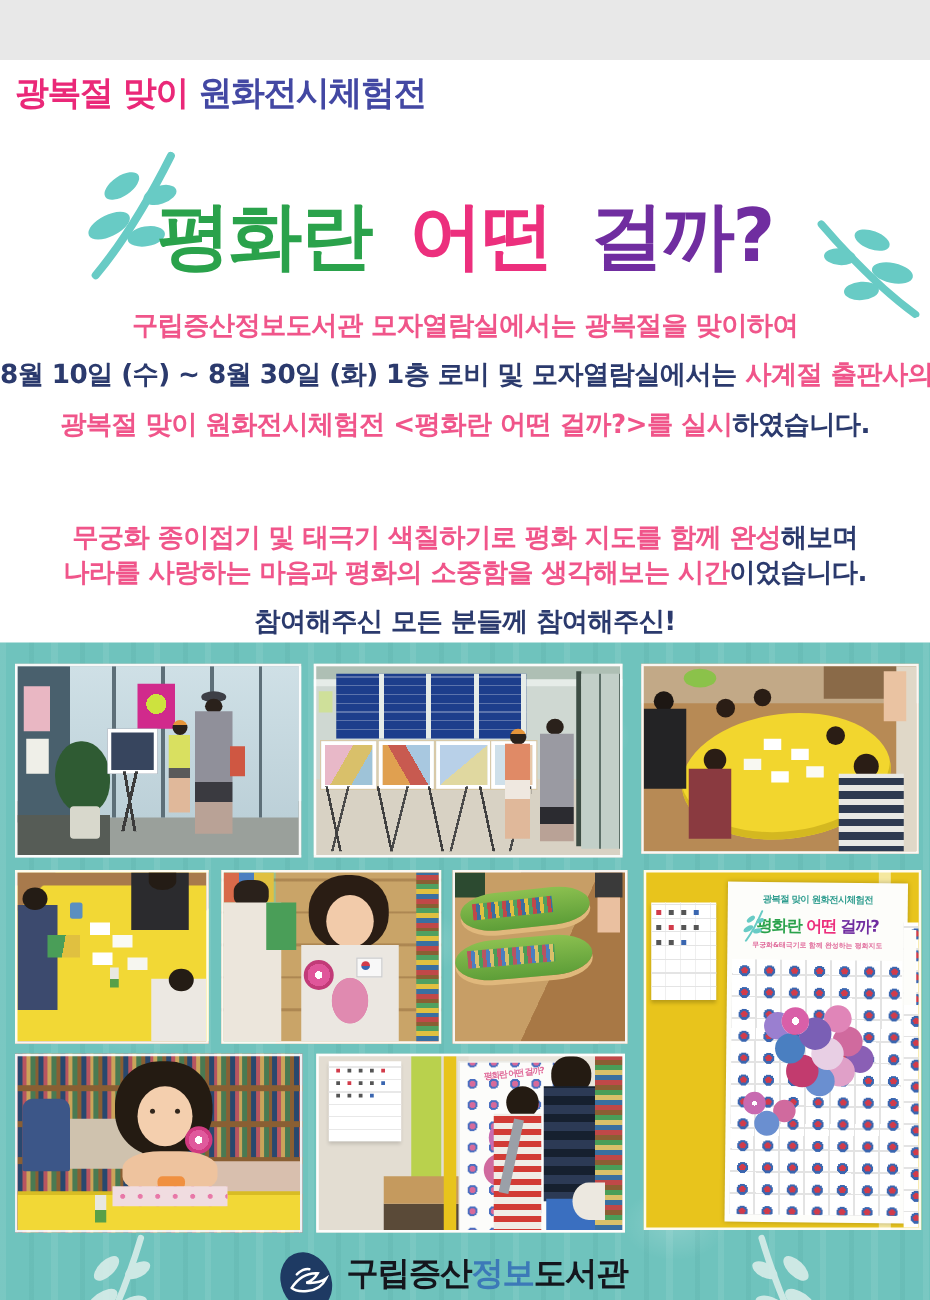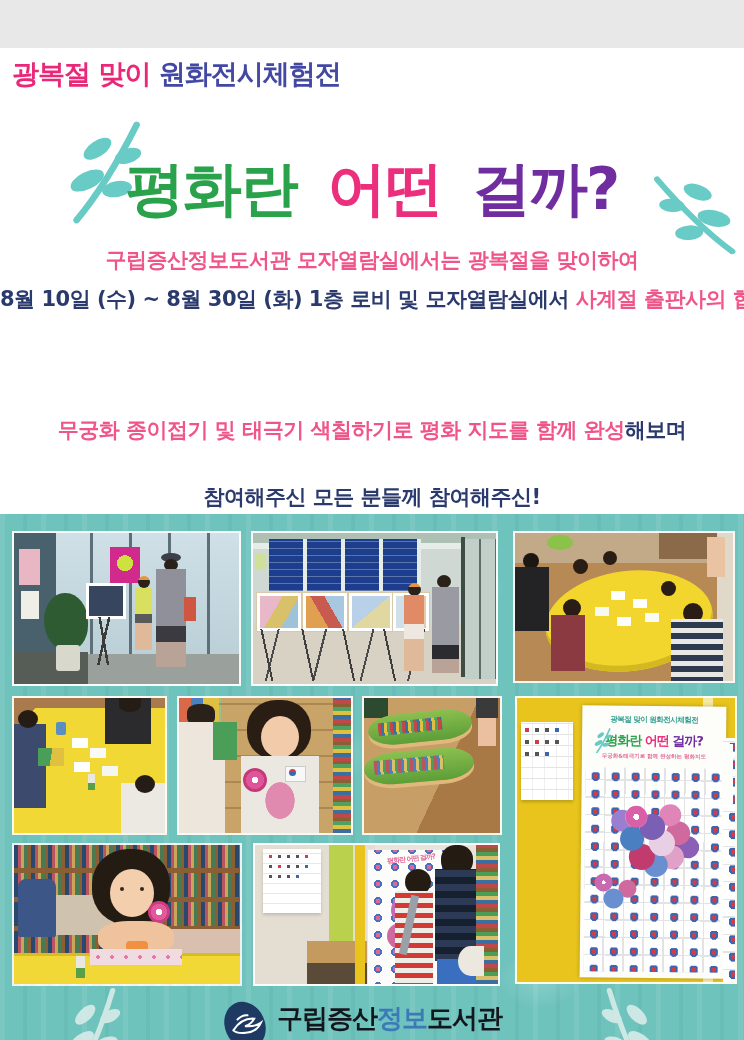--- a/index.html
+++ b/index.html
@@ -85,23 +85,27 @@
     <span class="tv">걸까?</span>
   </div>
 
   <svg class="leaf" style="left:649px;top:116px;width:92px;height:100px;transform:scaleX(-1) rotate(18deg)">
       <use href="#branch"></use>
     </svg>
 
   <p class="bl" style="top:198px">
     <span class="pk">구립증산정보도서관 모자열람실에서는 광복절을 맞이하여</span></p>
   <p class="bl" style="top:237px">
-    <span class="nv">8월 10일 (수) ~ 8월 30일 (화) 1층 로비 및 모자열람실에서 </span><span class="pk">사계절 출판사의 협조로</span></p>
+    <span class="nv">8월 10일 (수) ~ 8월 30일 (화) 1층 로비 및 모자열람실에서는 </span><span class="pk">사계절 출판사의 협조로</span></p>
+  <p class="bl" style="top:277px">
+    <span class="pk">광복절 맞이 원화전시체험전 &lt;평화란 어떤 걸까?&gt;를 실시</span><span class="nv">하였습니다.</span></p>
   <p class="bl" style="top:368px">
     <span class="pk">무궁화 종이접기 및 태극기 색칠하기로 평화 지도를 함께 완성</span><span class="nv">해보며</span></p>
+  <p class="bl" style="top:396px">
+    <span class="pk">나라를 사랑하는 마음과 평화의 소중함을 생각해보는 시간</span><span class="nv">이었습니다.</span></p>
   <p class="bl" style="top:435px">
     <span class="nv">참여해주신 모든 분들께 참여해주신!</span></p>
 
   <div class="teal">
 
     <div class="ph" style="left:12px;top:17px;width:229px;height:155px;background:linear-gradient(to bottom,#c3d4da 0 108px,#9aa09b 108px)">
       <div class="s" style="left:40px;top:0;right:0;bottom:30px;background:repeating-linear-gradient(90deg,rgba(0,0,0,0) 0 36px,#5d6f78 36px 39px),linear-gradient(#cfe0e6,#bcd0d8)"></div>
       <div class="s" style="left:0;top:0;width:42px;height:125px;background:#49606d"></div>
       <div class="s" style="left:5px;top:16px;width:21px;height:36px;background:#e9b7c3"></div>
       <div class="s" style="left:7px;top:58px;width:18px;height:28px;background:#efefe8"></div>

